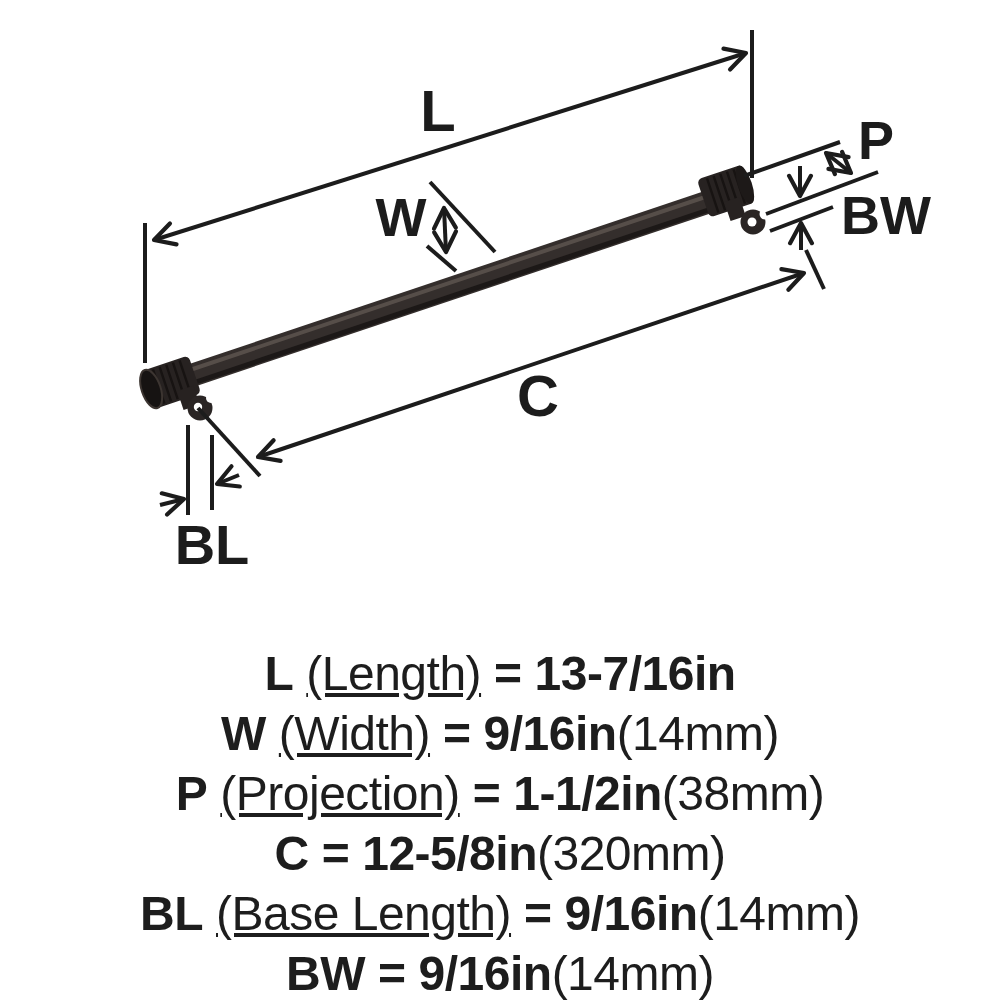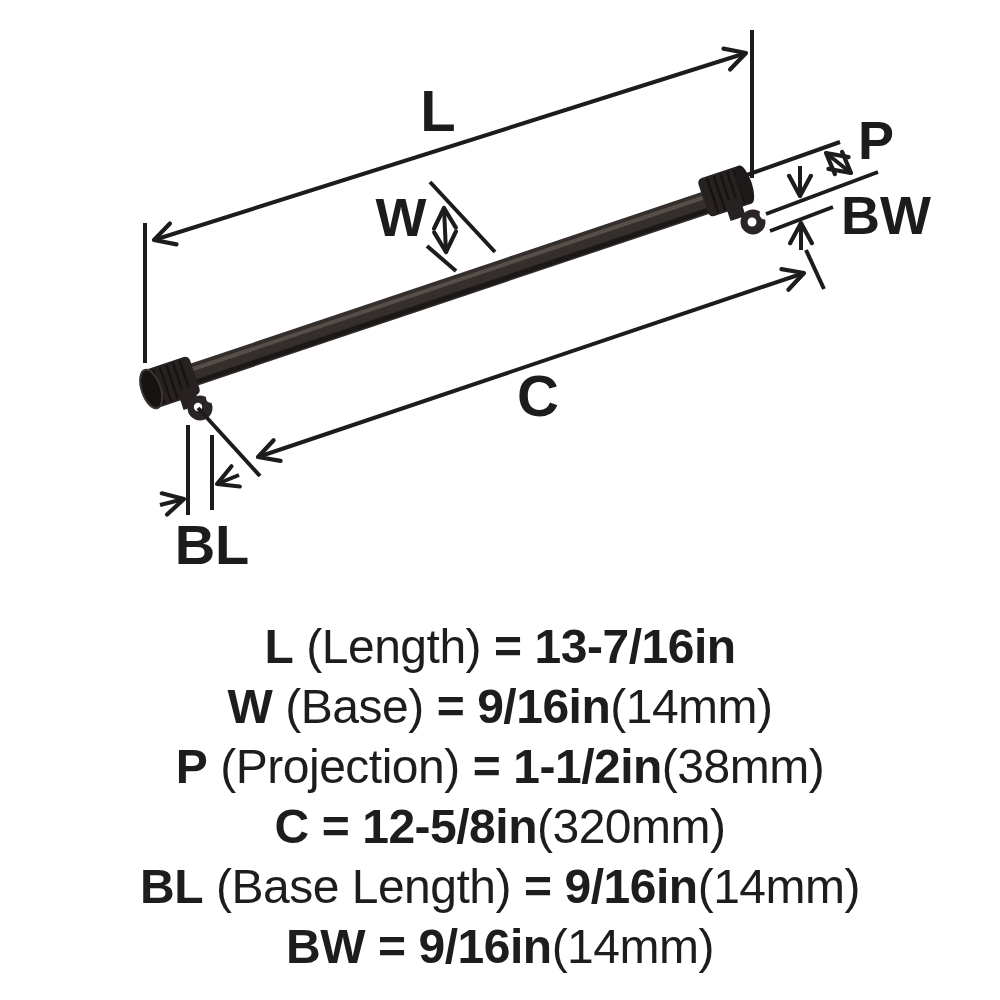--- a/index.html
+++ b/index.html
@@ -12,23 +12,23 @@
   svg text{font-family:"Liberation Sans", sans-serif;font-weight:bold;}
   .specs{
     position:absolute;top:617px;left:0;width:1000px;
   }
   .spec-row{
     height:60px;line-height:60px;
     display:flex;justify-content:center;align-items:baseline;
     font-size:48px;white-space:nowrap;letter-spacing:-0.5px;
   }
   .spec-symbol{font-weight:bold;margin-right:13px;}
-  .spec-name{font-weight:normal;margin-right:13px;}
+  .spec-name{font-weight:normal;margin-right:13px;text-decoration:underline;}
   .spec-eq{font-weight:bold;margin-right:13px;}
-  .spec-value{font-weight:bold;}
+  .spec-value{font-weight:bold;margin-top:27px;}
   .spec-metric{font-weight:normal;}
 </style>
 </head>
 <body>
 
 <div class="diagram-wrap">
 <svg width="1000" height="605" viewBox="0 0 1000 605" xmlns="http://www.w3.org/2000/svg">
   <defs>
     <marker id="arr" viewBox="0 0 10 10" refX="8.2" refY="5" markerWidth="7" markerHeight="7" orient="auto-start-reverse" markerUnits="strokeWidth">
       <path d="M1,1.1 L8.2,5 L1,8.9" fill="none" stroke="#1c1c1c" stroke-width="1.5" stroke-linecap="round" stroke-linejoin="round"></path>
@@ -121,21 +121,21 @@
 
 <div class="specs">
   <div class="spec-row">
     <span class="spec-symbol">L</span>
       <span class="spec-name">(Length)</span>
       <span class="spec-eq">=</span>
       <span class="spec-value">13-7/16in</span>
   </div>
   <div class="spec-row">
     <span class="spec-symbol">W</span>
-      <span class="spec-name">(Base)</span>
+      <span class="spec-name">(Width)</span>
       <span class="spec-eq">=</span>
       <span class="spec-value">9/16in</span>
       <span class="spec-metric">(14mm)</span>
   </div>
   <div class="spec-row">
     <span class="spec-symbol">P</span>
       <span class="spec-name">(Projection)</span>
       <span class="spec-eq">=</span>
       <span class="spec-value">1-1/2in</span>
       <span class="spec-metric">(38mm)</span>

